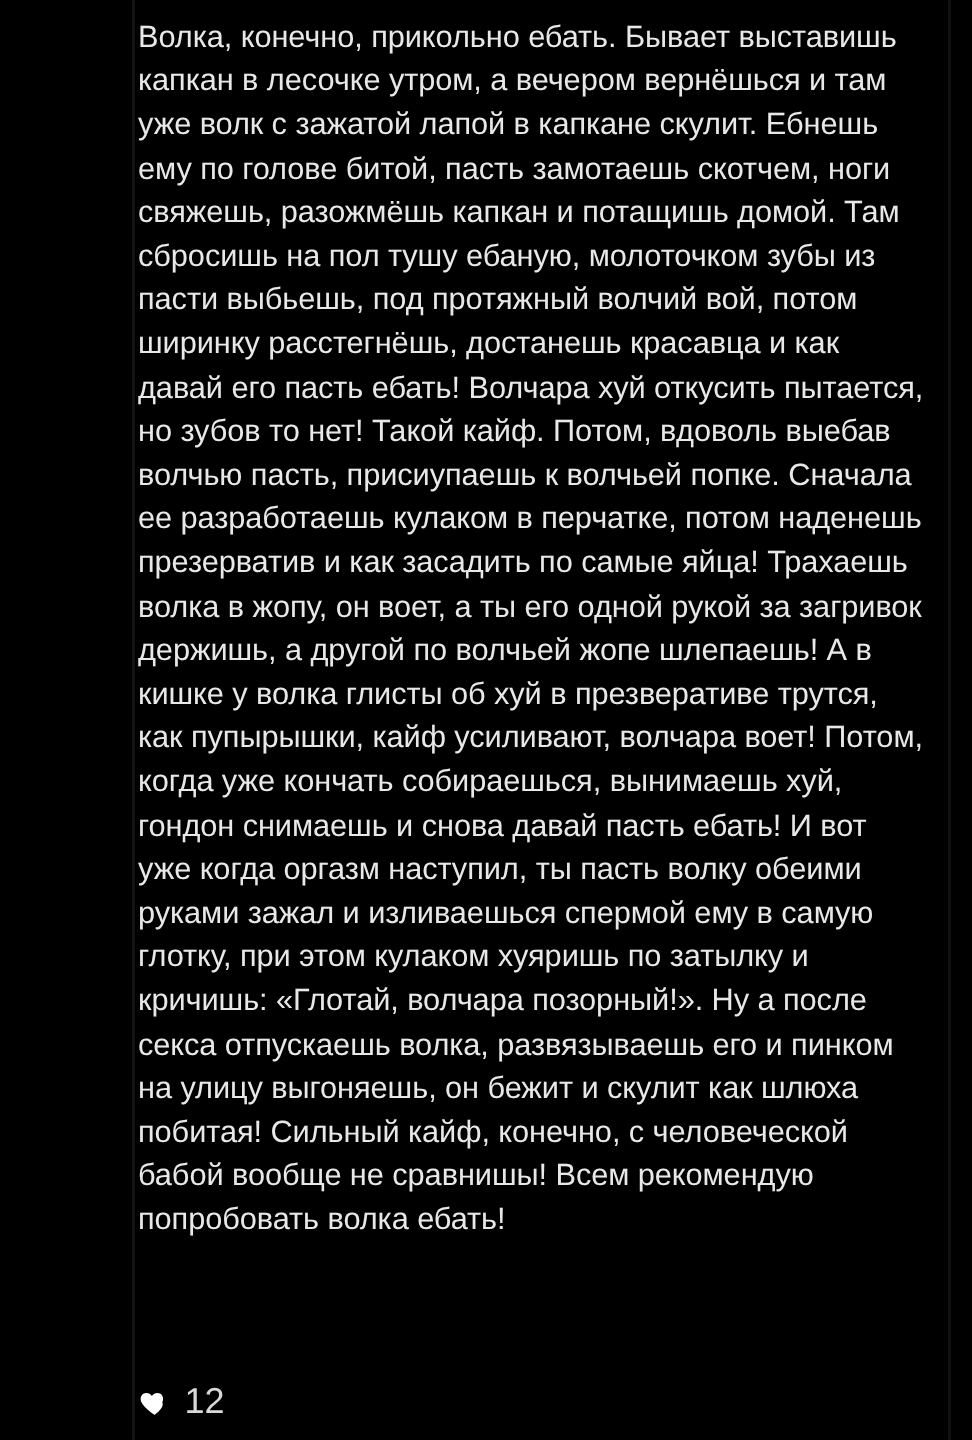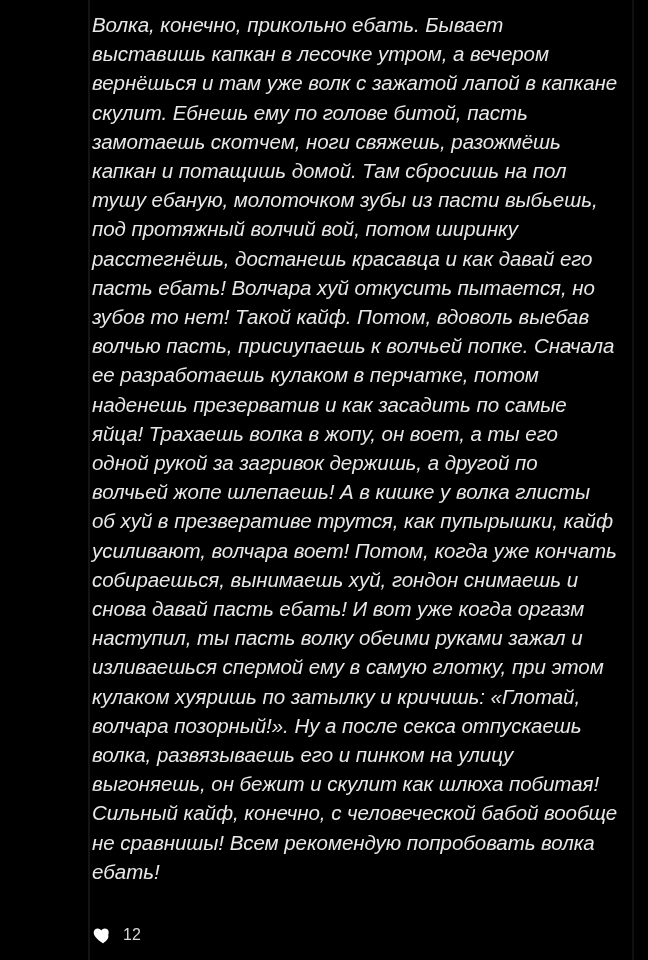--- a/index.html
+++ b/index.html
@@ -21,21 +21,20 @@
     box-sizing: border-box;
   }
   .post {
     position: absolute;
     left: 0;
     top: 0;
     width: 648px;
     height: 960px;
     box-sizing: border-box;
     padding: 10px 30px 0 92px;
-    font-style: italic;
   }
   .post-text {
     color: #e8e8e8;
     font-size: 20.5px;
     line-height: 29.2px;
     letter-spacing: -0.05px;
     white-space: pre-wrap;
     word-wrap: break-word;
     text-align: left;
   }
@@ -52,21 +51,21 @@
     width: 22px;
     height: 22px;
     position: relative;
     flex: 0 0 auto;
   }
   .heart-icon svg {
     display: block;
   }
   .reaction-count {
     color: #d8d8d8;
-    font-size: 16px;
+    font-size: 24px;
     line-height: 22px;
   }
   .edge-line {
     position: absolute;
     top: 0;
     width: 2px;
     height: 960px;
     background: #141414;
   }
   .edge-left { left: 88px; }

